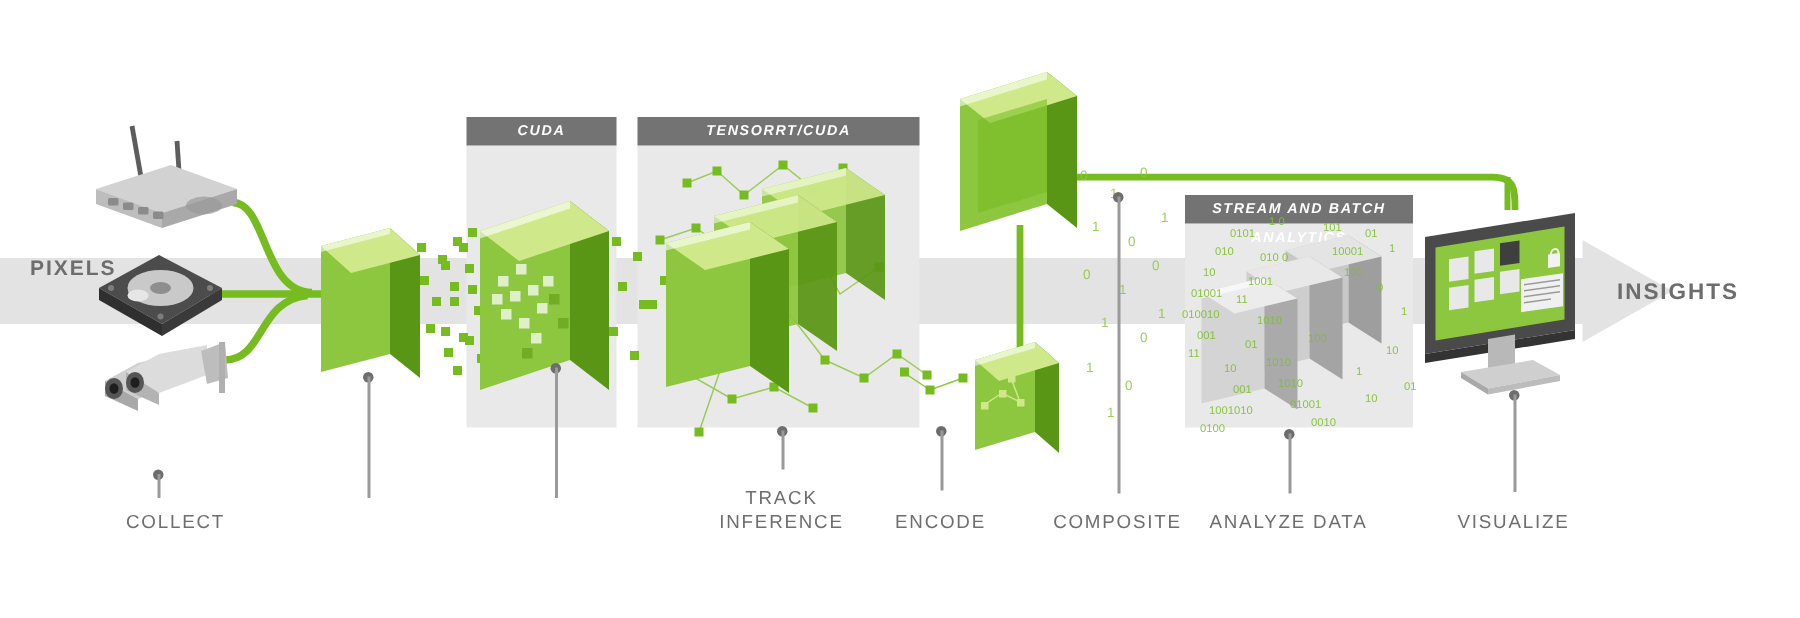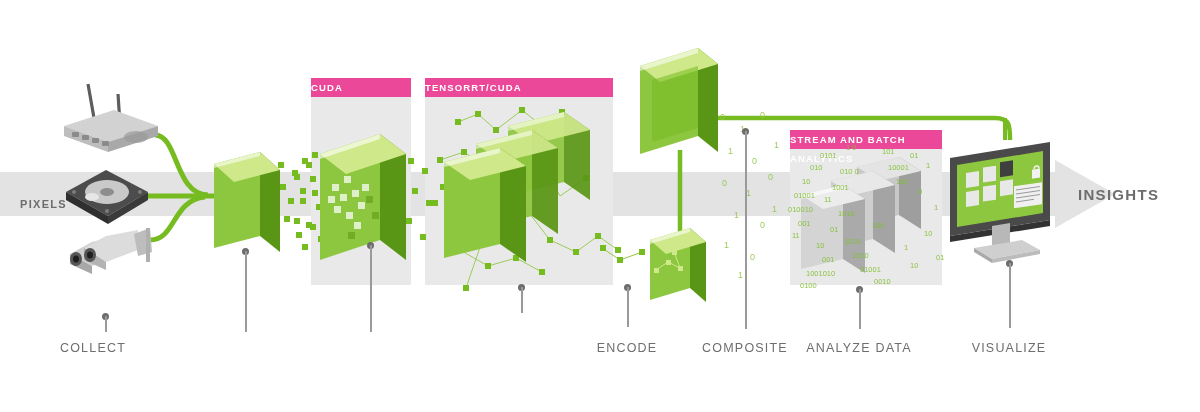--- a/index.html
+++ b/index.html
@@ -3,32 +3,32 @@
 <meta charset="utf-8">
 <style>
   html,body{margin:0;padding:0;background:#fff;}
   body{width:1200px;height:412px;overflow:hidden;
        font-family:"Liberation Sans","DejaVu Sans",sans-serif;}
   #stage{position:relative;width:1200px;height:412px;background:#ffffff;}
   .abs{position:absolute;}
 
   
   .band{position:absolute;left:0;top:172px;width:1060px;height:44px;background:#e3e3e3;}
-  .band-label{position:absolute;left:20px;top:198px;font-size:11px;font-weight:bold;
+  .band-label{position:absolute;left:20px;top:170px;font-size:14px;font-weight:bold;
               letter-spacing:1.3px;color:#6d6d6d;}
   .arrowhead{position:absolute;left:1055px;top:160px;width:0;height:0;
              border-top:34px solid transparent;border-bottom:34px solid transparent;
              border-left:60px solid #e3e3e3;}
   .insights{position:absolute;left:1078px;top:186px;font-size:15px;font-weight:bold;
             letter-spacing:1.3px;color:#6d6d6d;}
 
   
   .panel{position:absolute;background:#e9e9e9;}
-  .panel-head{position:absolute;background:#ec4899;color:#fff;font-size:9.5px;
-              font-weight:bold;letter-spacing:1.1px;text-align:left;line-height:19px;height:19px;}
+  .panel-head{position:absolute;background:#737373;color:#fff;font-size:9.5px;
+              font-weight:bold;letter-spacing:1.1px;text-align:center;line-height:19px;height:19px;font-style:italic;}
 
   
   .lbl{position:absolute;font-size:12.5px;letter-spacing:1.2px;color:#6e6e6e;
        text-align:center;line-height:16px;white-space:pre-line;}
   .leader{position:absolute;width:1.6px;background:#9a9a9a;}
   .leaddot{position:absolute;width:7px;height:7px;border-radius:50%;background:#6d6d6d;}
 
   svg{display:block;overflow:visible;}
 </style>
 </head>
@@ -390,19 +390,21 @@
 
   <div class="leaddot" style="left:742px;top:128px;"></div>
   <div class="leader" style="left:745px;top:131px;height:198px;"></div>
 
   <div class="leaddot" style="left:856px;top:286px;"></div>
   <div class="leader" style="left:859px;top:289px;height:40px;"></div>
 
   <div class="leaddot" style="left:1006px;top:260px;"></div>
   <div class="leader" style="left:1009px;top:263px;height:65px;"></div>
 
-  <div class="lbl" style="left:28px;top:340px;width:130px;text-align:center;">COLLECT</div>
+  <div class="lbl" style="left:52px;top:340px;width:130px;text-align:center;">COLLECT</div>
+  <div class="lbl" style="left:456px;top:324px;width:130px;">TRACK
+INFERENCE</div>
   <div class="lbl" style="left:680px;top:340px;width:130px;">COMPOSITE</div>
   <div class="lbl" style="left:562px;top:340px;width:130px;">ENCODE</div>
   <div class="lbl" style="left:944px;top:340px;width:130px;">VISUALIZE</div>
   <div class="lbl" style="left:794px;top:340px;width:130px;">ANALYZE DATA</div>
 
 </div>
 
 </body></html>

